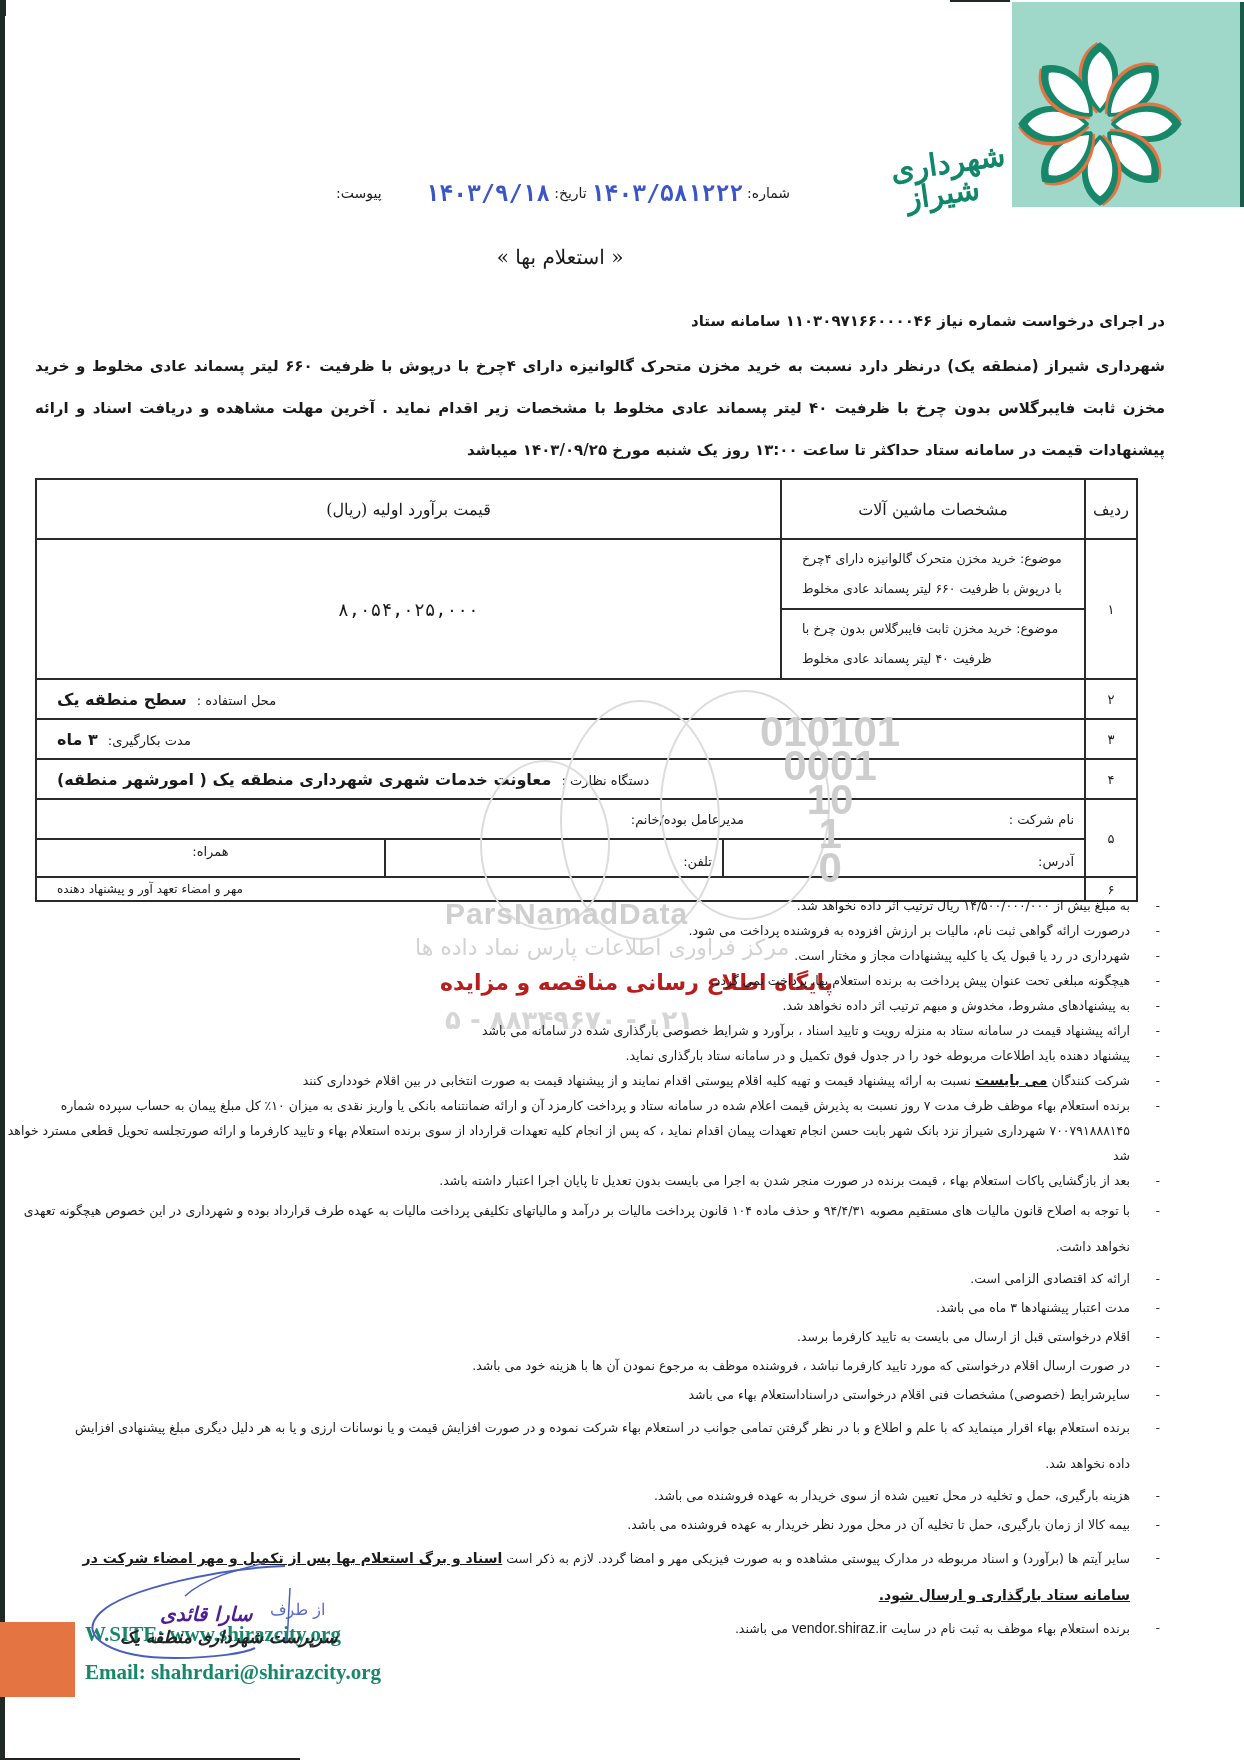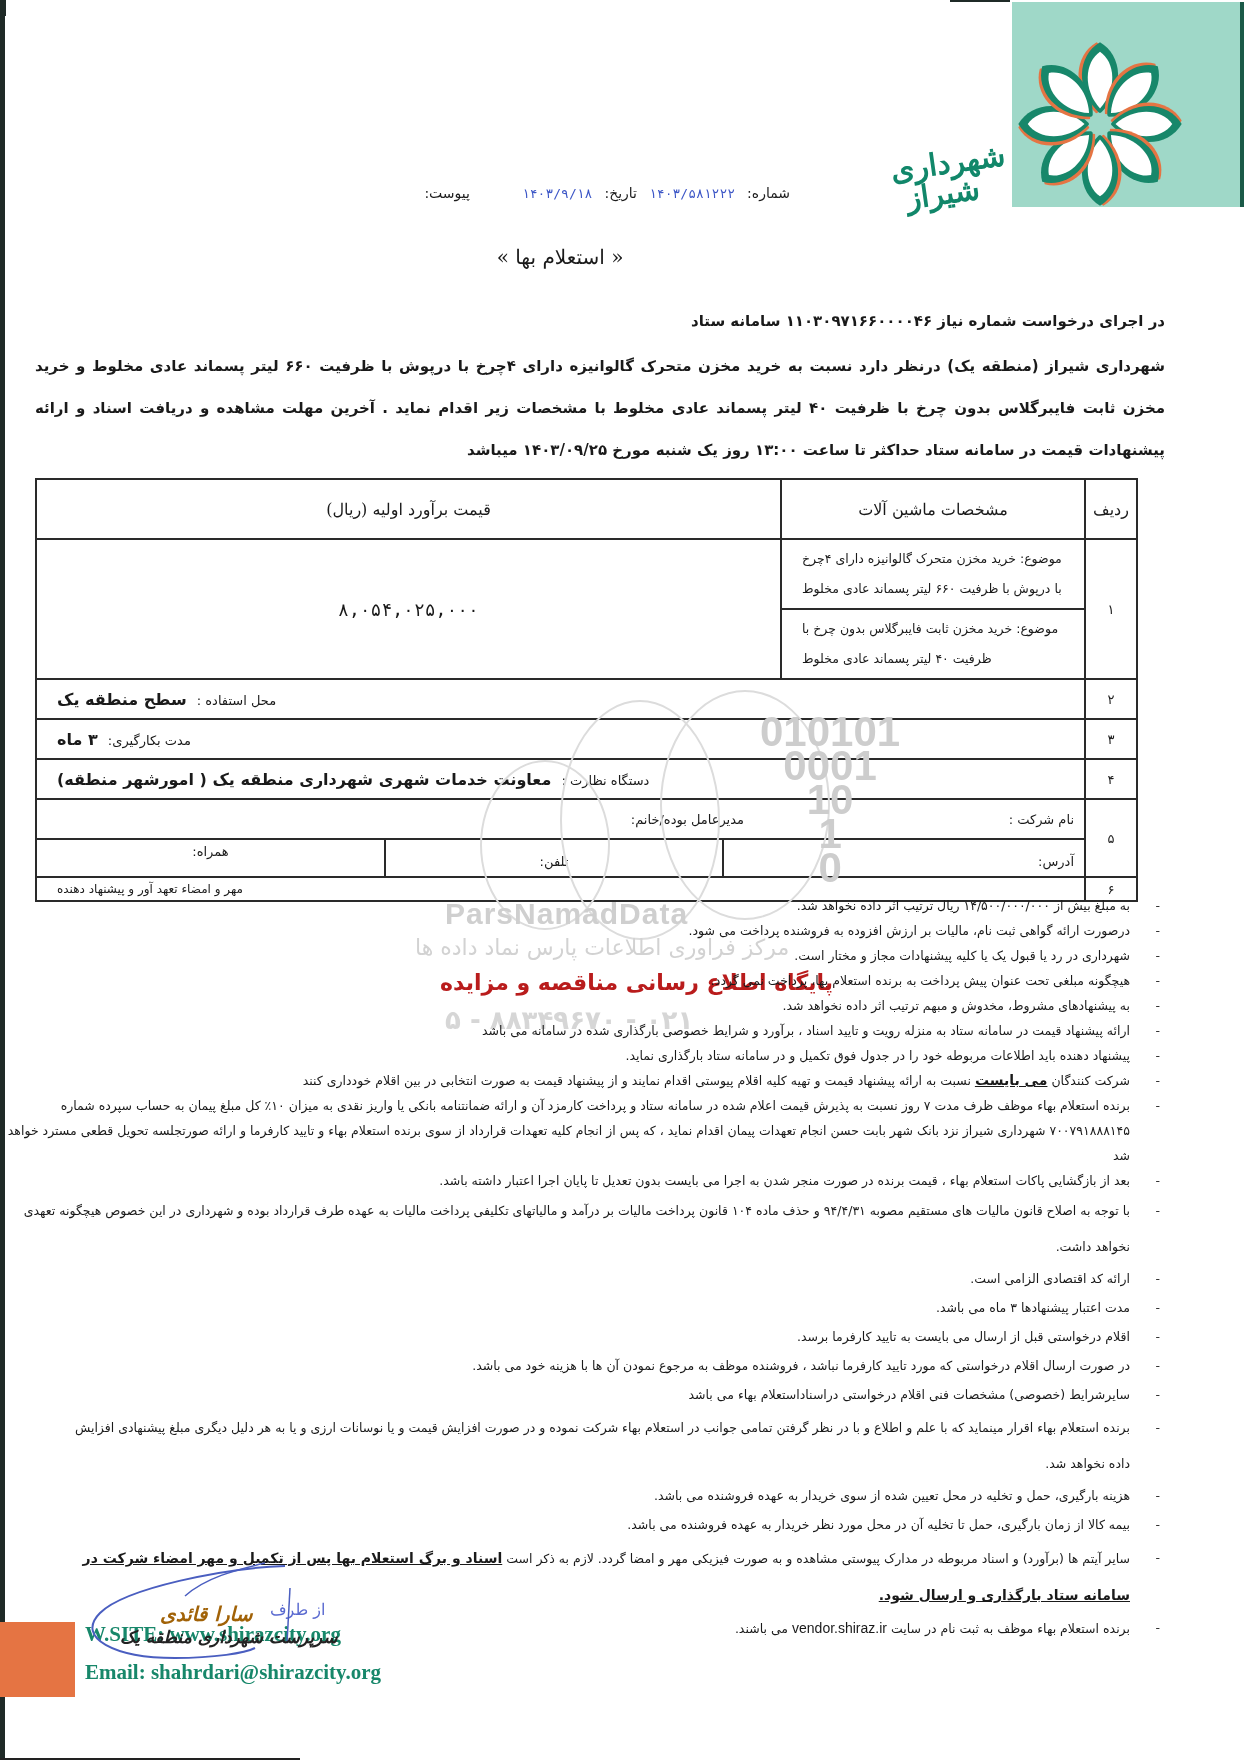--- a/index.html
+++ b/index.html
@@ -13,21 +13,21 @@
     
     .logo-bg { position: absolute; left: 1012px; top: 2px; width: 232px; height: 205px; background: #9fd8c8; }
     .logo-bg::after { content: ""; position: absolute; right: 0; top: 0; width: 4px; height: 100%; background: #1a5a48; }
     .logo-flower { position: absolute; left: 1010px; top: 38px; width: 180px; height: 172px; }
     .logo-script { position: absolute; left: 862px; top: 150px; width: 150px; height: 120px; color: #11876a; font-family: "DejaVu Serif", serif; font-size: 30px; font-weight: bold; direction: rtl; line-height: 1; transform: rotate(-8deg); }
     .logo-script span { display: block; }
 
     
     .meta-row { position: absolute; top: 178px; left: 190px; width: 600px; height: 30px; direction: rtl; display: flex; align-items: center; font-size: 14px; }
     .meta-label { color: #1d1d1d; }
-    .meta-val { color: #3b55c6; font-family: "DejaVu Sans Mono", monospace; font-size: 13px; margin: 0 12px; letter-spacing: 1px; }
+    .meta-val { color: #3b55c6; font-family: "DejaVu Sans Mono", monospace; font-size: 23px; margin: 0 4px; letter-spacing: 1px; font-weight: bold; }
     .meta-row .gap { width: 40px; }
 
     .doc-title { position: absolute; top: 245px; left: 0; width: 1120px; text-align: center; font-size: 20px; direction: rtl; font-family: "DejaVu Serif", serif; }
 
     
     .intro { position: absolute; left: 35px; width: 1130px; direction: rtl; text-align: justify; font-weight: bold; font-size: 15px; line-height: 42px; }
     .intro p { margin: 0; }
     .intro-l1 { top: 300px; }
     .intro-body { top: 345px; }
 
@@ -58,21 +58,21 @@
     
     .wm { position: absolute; color: #c9c9c9; pointer-events: none; }
     .wm-parsnamad { left: 445px; top: 897px; font-family: "Liberation Sans", sans-serif; font-weight: bold; font-size: 30px; letter-spacing: 1px; color: #cfcfcf; }
     .wm-line1 { left: 415px; top: 935px; font-size: 22px; direction: rtl; color: #d2d2d2; }
     .wm-line2 { left: 440px; top: 970px; font-size: 22px; direction: rtl; color: #b91c1c; font-weight: bold; }
     .wm-phone { left: 445px; top: 1005px; font-size: 26px; color: #d6d6d6; font-weight: bold; letter-spacing: 3px; direction: rtl; }
     .wm-digits { left: 760px; top: 715px; font-family: "Liberation Sans", sans-serif; font-size: 42px; font-weight: bold; color: #cdcdcd; line-height: 34px; text-align: center; }
     .wm-circle { position: absolute; border: 2px solid #dcdcdc; border-radius: 50%; pointer-events: none; }
 
     
-    .sig-name { position: absolute; left: 160px; top: 1602px; font-size: 20px; font-weight: bold; font-style: italic; direction: rtl; color: #a16207; font-family: "DejaVu Serif", serif; }
+    .sig-name { position: absolute; left: 160px; top: 1602px; font-size: 20px; font-weight: bold; font-style: italic; direction: rtl; color: #4c1d95; font-family: "DejaVu Serif", serif; }
     .sig-from { position: absolute; left: 270px; top: 1600px; font-size: 16px; color: #5a6ad0; direction: rtl; font-family: "DejaVu Serif", serif; }
     .sig-title { position: absolute; left: 120px; top: 1627px; font-size: 17px; font-weight: bold; font-style: italic; direction: rtl; color: #222; font-family: "DejaVu Serif", serif; z-index: 3; }
     .sig-scribble { position: absolute; left: 55px; top: 1558px; width: 260px; height: 115px; z-index: 2; }
     .footer-block { position: absolute; left: 0; top: 1622px; width: 75px; height: 75px; background: #e57443; }
     .footer-site { position: absolute; left: 85px; top: 1622px; font-family: "Liberation Serif", serif; font-weight: bold; font-size: 21px; color: #17876a; }
     .footer-email { position: absolute; left: 85px; top: 1660px; font-family: "Liberation Serif", serif; font-weight: bold; font-size: 21px; color: #17876a; }
     .bottom-line { position: absolute; left: 0; top: 1758px; width: 300px; height: 2px; background: #222; }
   </style>
 </head>
 <body>
@@ -188,21 +188,21 @@
   </tr>
   <tr>
     <td class="col-idx">۵</td>
     <td colspan="2" style="padding:0">
       <div style="display:flex; height:40px; align-items:center; border-bottom:2px solid #2a2a2a;">
         <span class="inner-cell" style="width:330px">نام شرکت  :</span>
         <span class="inner-cell">مدیرعامل بوده/خانم:</span>
       </div>
       <div style="display:flex; height:36px;">
         <span class="inner-cell" style="width:360px; padding-top:14px;">آدرس:</span>
-        <span class="inner-cell" style="width:340px; border-right:2px solid #2a2a2a; border-left:2px solid #2a2a2a; text-align:center; padding-top:14px;">تلفن:</span>
+        <span class="inner-cell" style="width:340px; border-right:2px solid #2a2a2a; border-left:2px solid #2a2a2a; text-align:right; padding-top:14px;">تلفن:</span>
         <span class="inner-cell" style="flex:1; text-align:center; padding-top:4px;">همراه:</span>
       </div>
     </td>
   </tr>
   <tr style="height:24px">
     <td class="col-idx">۶</td>
     <td colspan="2" class="row-label" style="padding-right:310px; font-size:12px;">مهر و امضاء تعهد آور و پیشنهاد دهنده</td>
   </tr>
 </tbody>
   </table>

